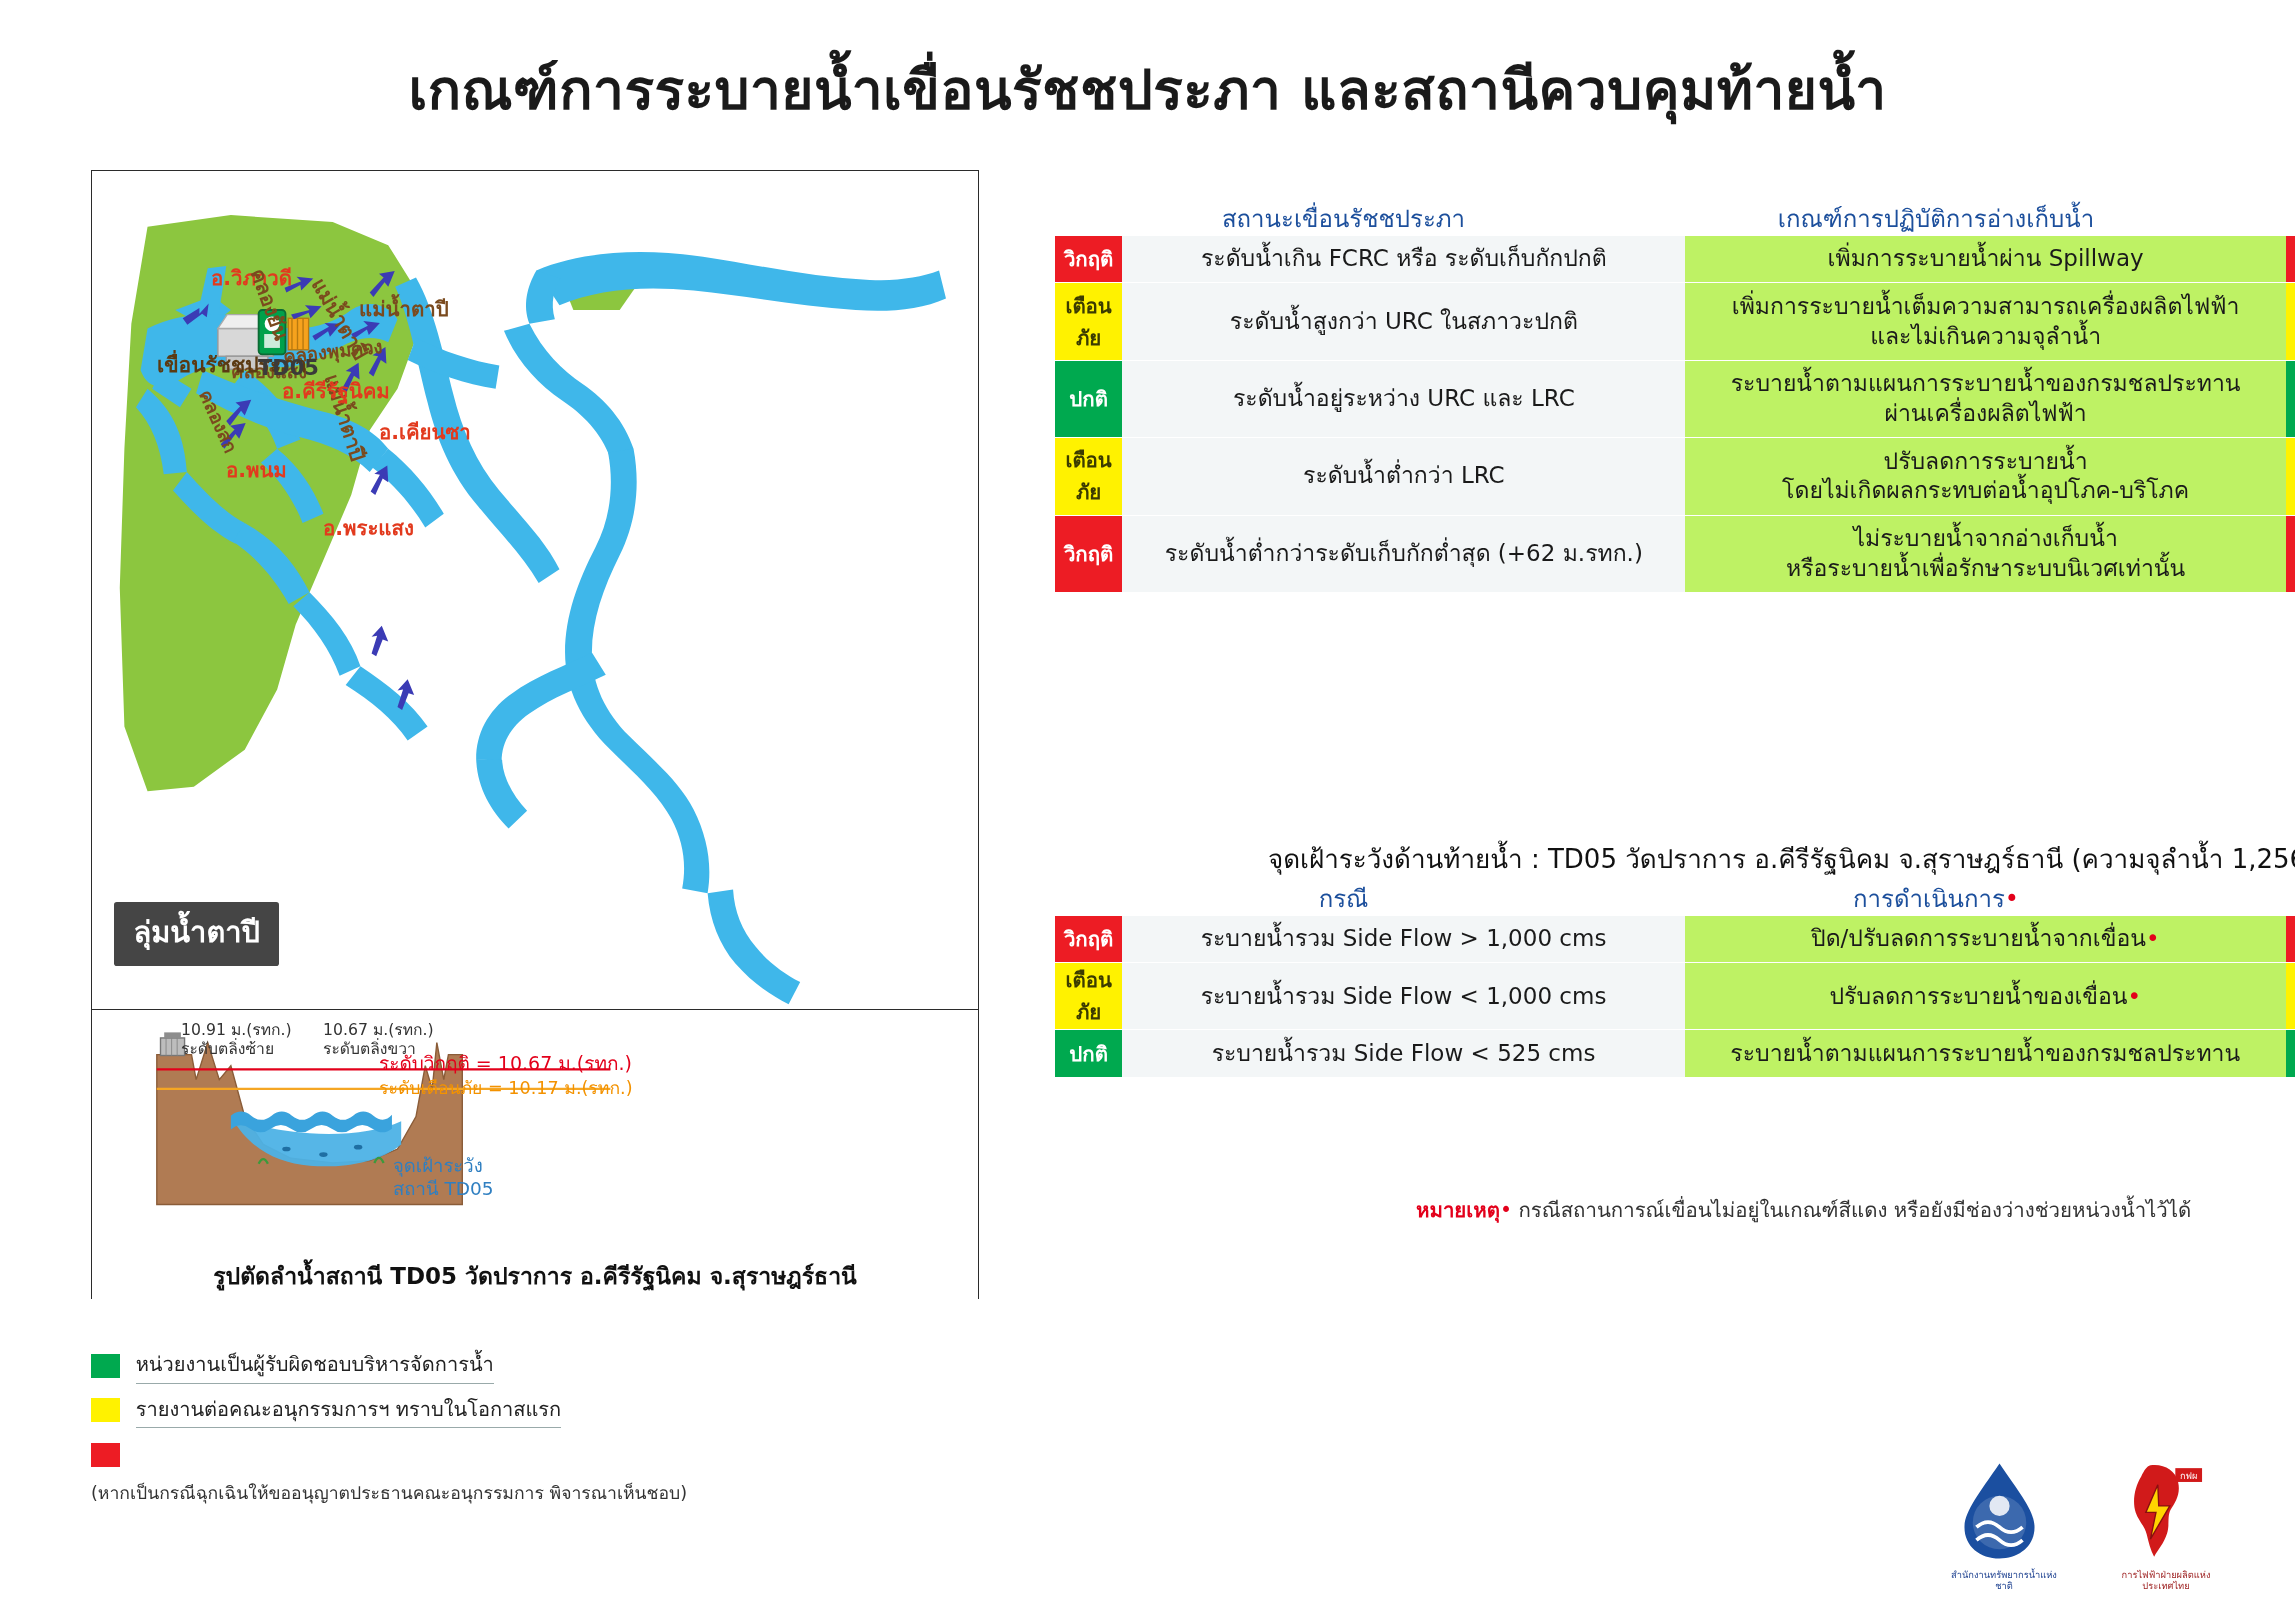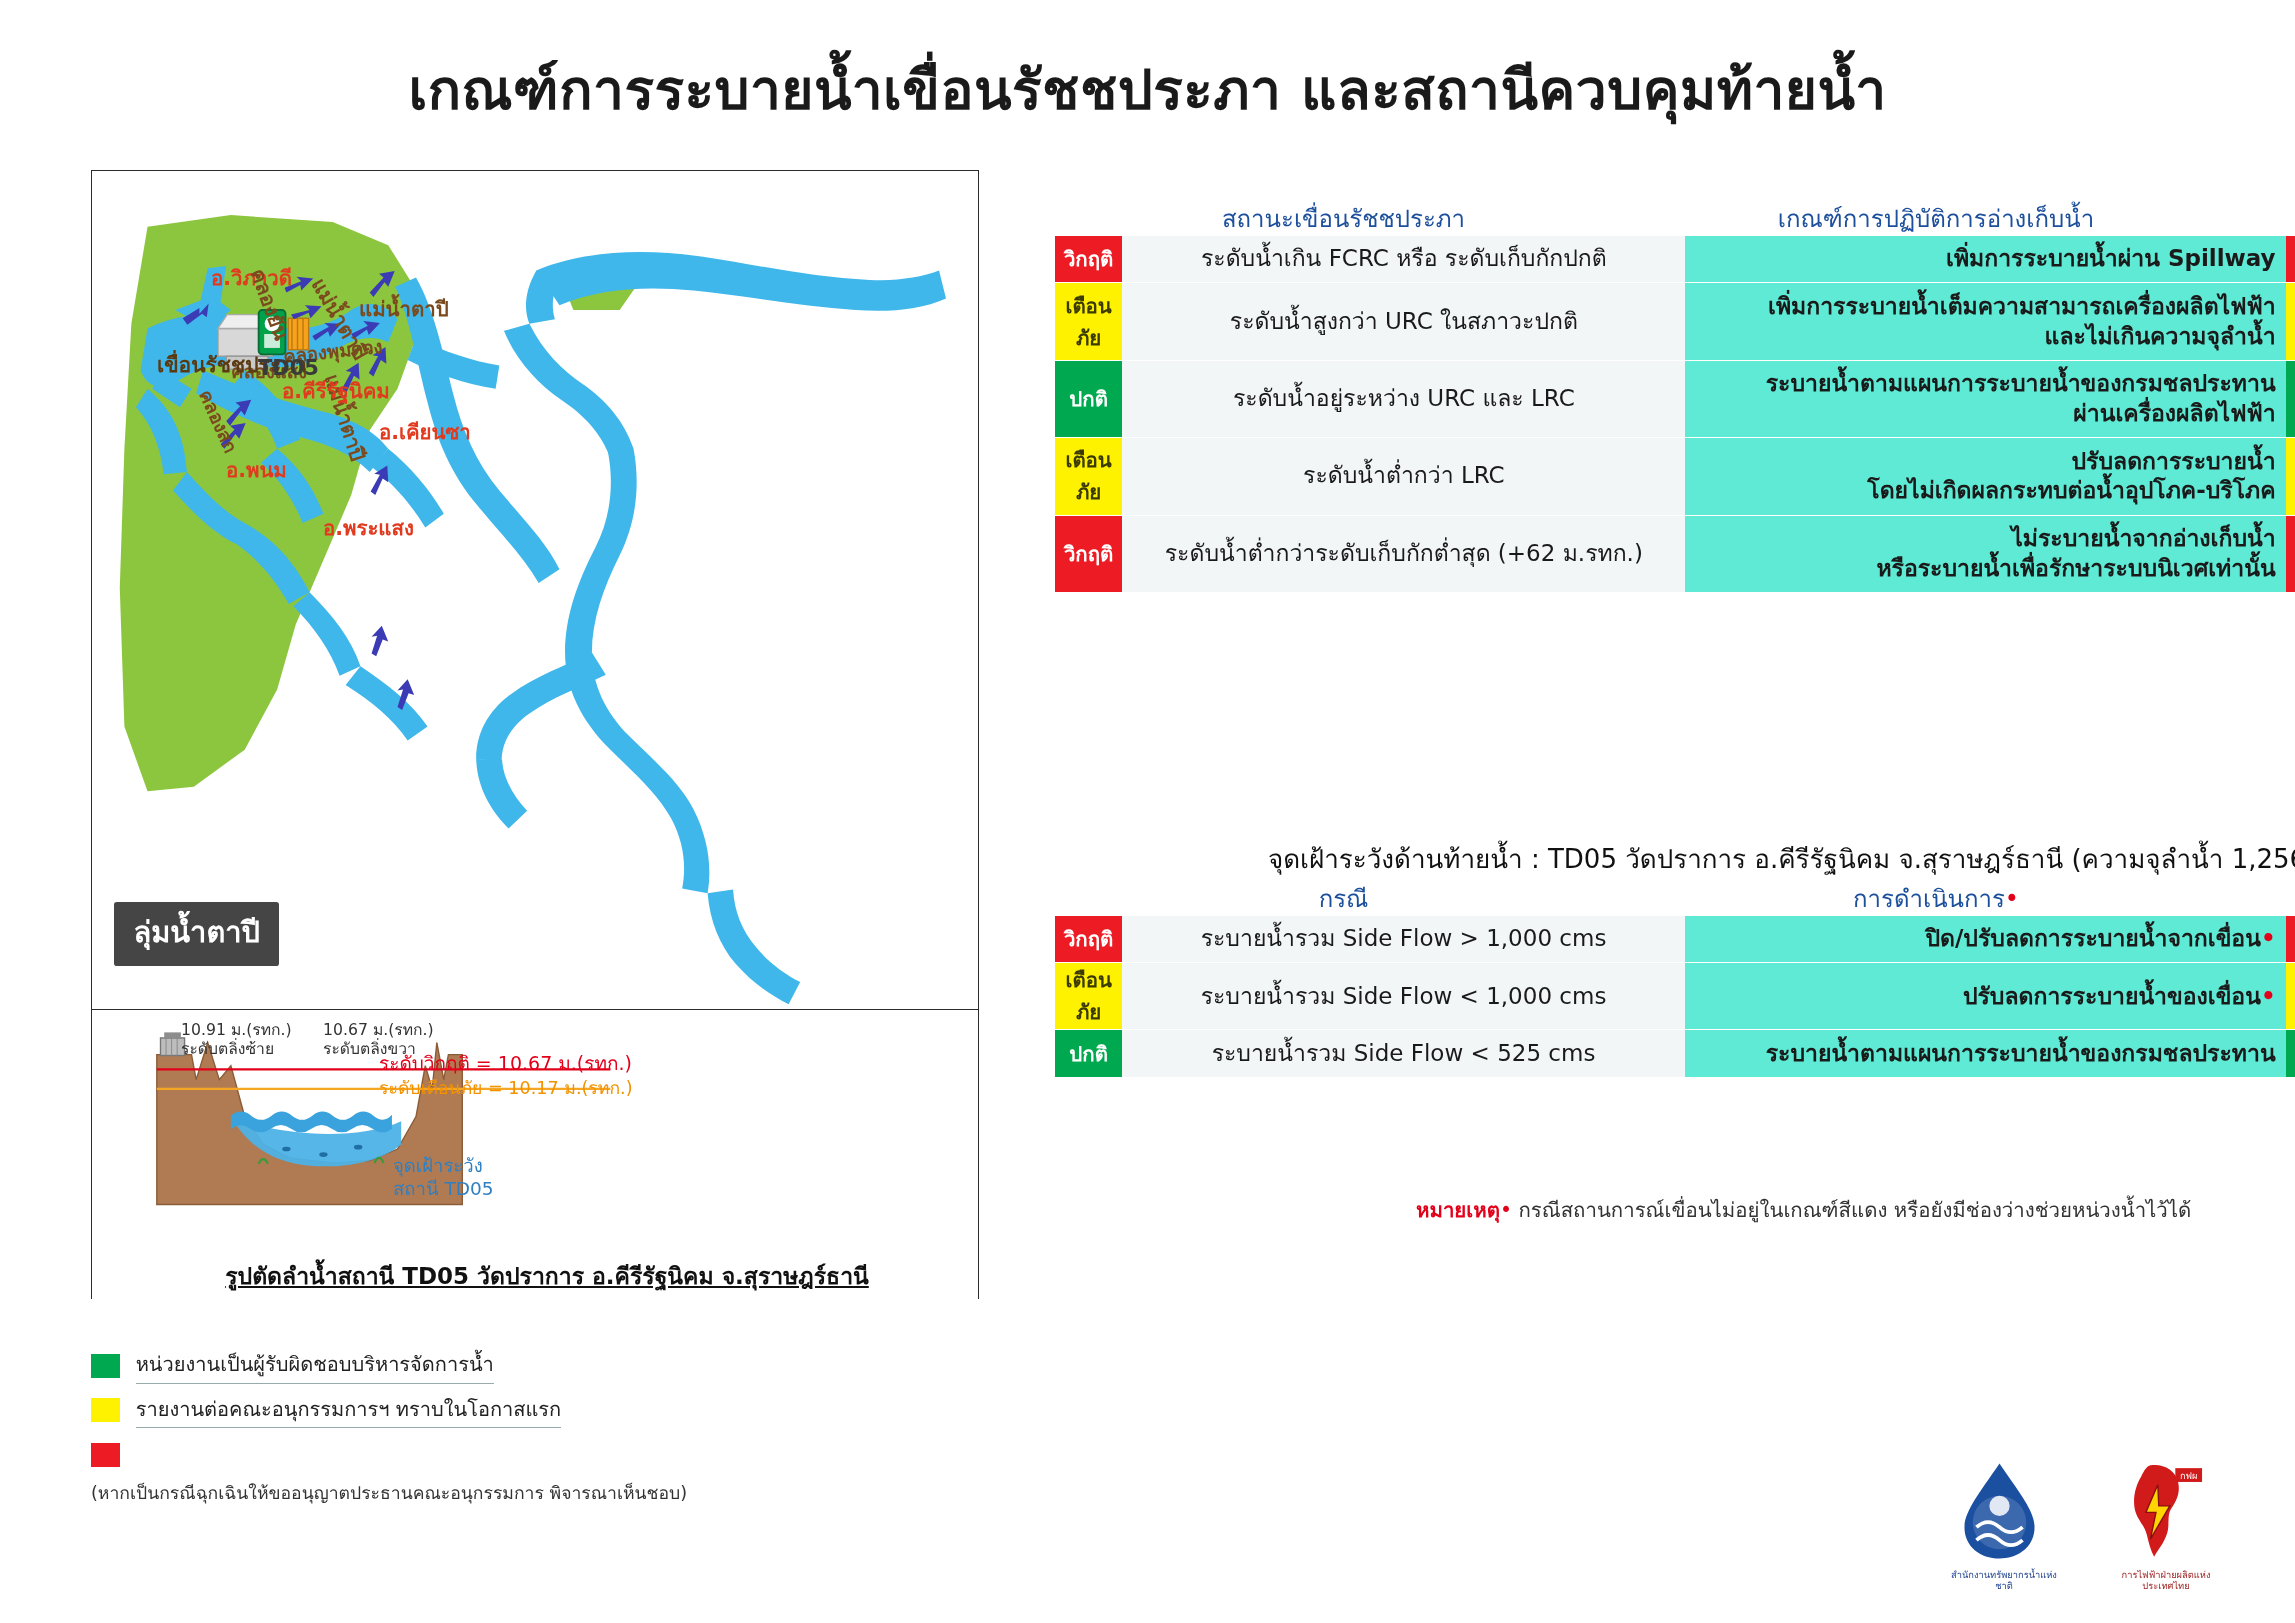--- a/index.html
+++ b/index.html
@@ -33,22 +33,22 @@
     padding:7.4px 19.4px 10.2px 19.4px; border-radius:2.8px;
   }
   #cross-section {
     position:absolute; left:0; top:838px; width:100%; height:291px;
     border-top:1.9px solid #2b2b2b; background:#ffffff; overflow:hidden;
   }
   .cs-text { position:absolute; font-size:15.7px; color:#333; line-height:1.25; white-space:nowrap; }
   .cs-red { color:#e3001b; }
   .cs-blue { color:#2f7fc1; font-size:18.5px; }
   #cs-caption {
-    position:absolute; left:12px; bottom:6.5px; width:100%;
-    text-align:center; font-size:23px; color:#111; font-weight:bold;text-decoration:underline;
+    position:absolute; left:0; bottom:6.5px; width:100%;
+    text-align:center; font-size:23px; color:#111; font-weight:bold;
   }
 
   
   #legend { position:absolute; left:91px; top:1351px; width:787px; }
   .legend-row { display:flex; align-items:flex-start; margin-bottom:12px; }
   .legend-sw { width:29px; height:24px; flex:0 0 29px; margin-right:15.7px; margin-top:2.8px; }
   .legend-tx { font-size:20px; color:#222; line-height:1.35; }
   .legend-underline { border-bottom:0.9px solid #9aa; padding-bottom:4.6px; display:inline-block; }
   #legend-note { font-size:17.6px; color:#333; margin-top:9.3px; }
 
@@ -58,22 +58,22 @@
   table.crit { position:absolute; border-collapse:collapse; }
   table.crit td { vertical-align:middle; }
   .st-cell {
     width:69px; text-align:center; color:#ffffff; font-size:20.4px; font-weight:bold;
   }
   .desc-cell {
     width:615px; text-align:center; font-size:23px; color:#1a1a1a; line-height:1.3;
     padding:8.3px 10.2px; background:#f3f6f7;
   }
   .act-cell {
-    width:648px; text-align:right; font-size:23px; color:#1a1a1a; line-height:1.3;
-    padding:8.3px 10.2px; background:#5eead4;font-weight:bold;
+    width:648px; text-align:center; font-size:23px; color:#1a1a1a; line-height:1.3;
+    padding:8.3px 10.2px; background:#bef264;
   }
   .edge-cell { width:10.2px; padding:0; }
   .row-sep td { border-bottom:0.9px solid #ffffff; }
   .sub-title {
     position:absolute; font-size:26px; color:#111; white-space:nowrap;
   }
   .note-line { position:absolute; font-size:20.4px; color:#333; }
   .note-red { color:#e3001b; font-weight:bold; }
   .star { color:#e3001b; }
 

